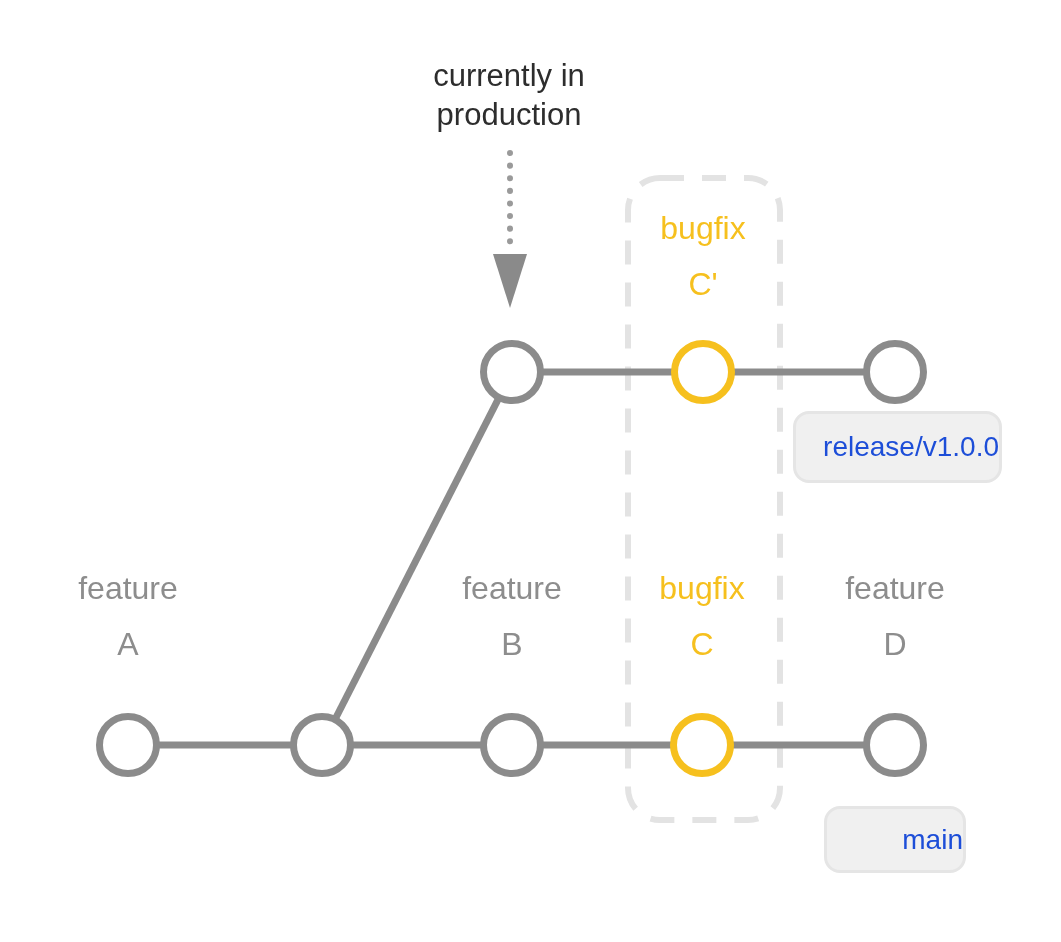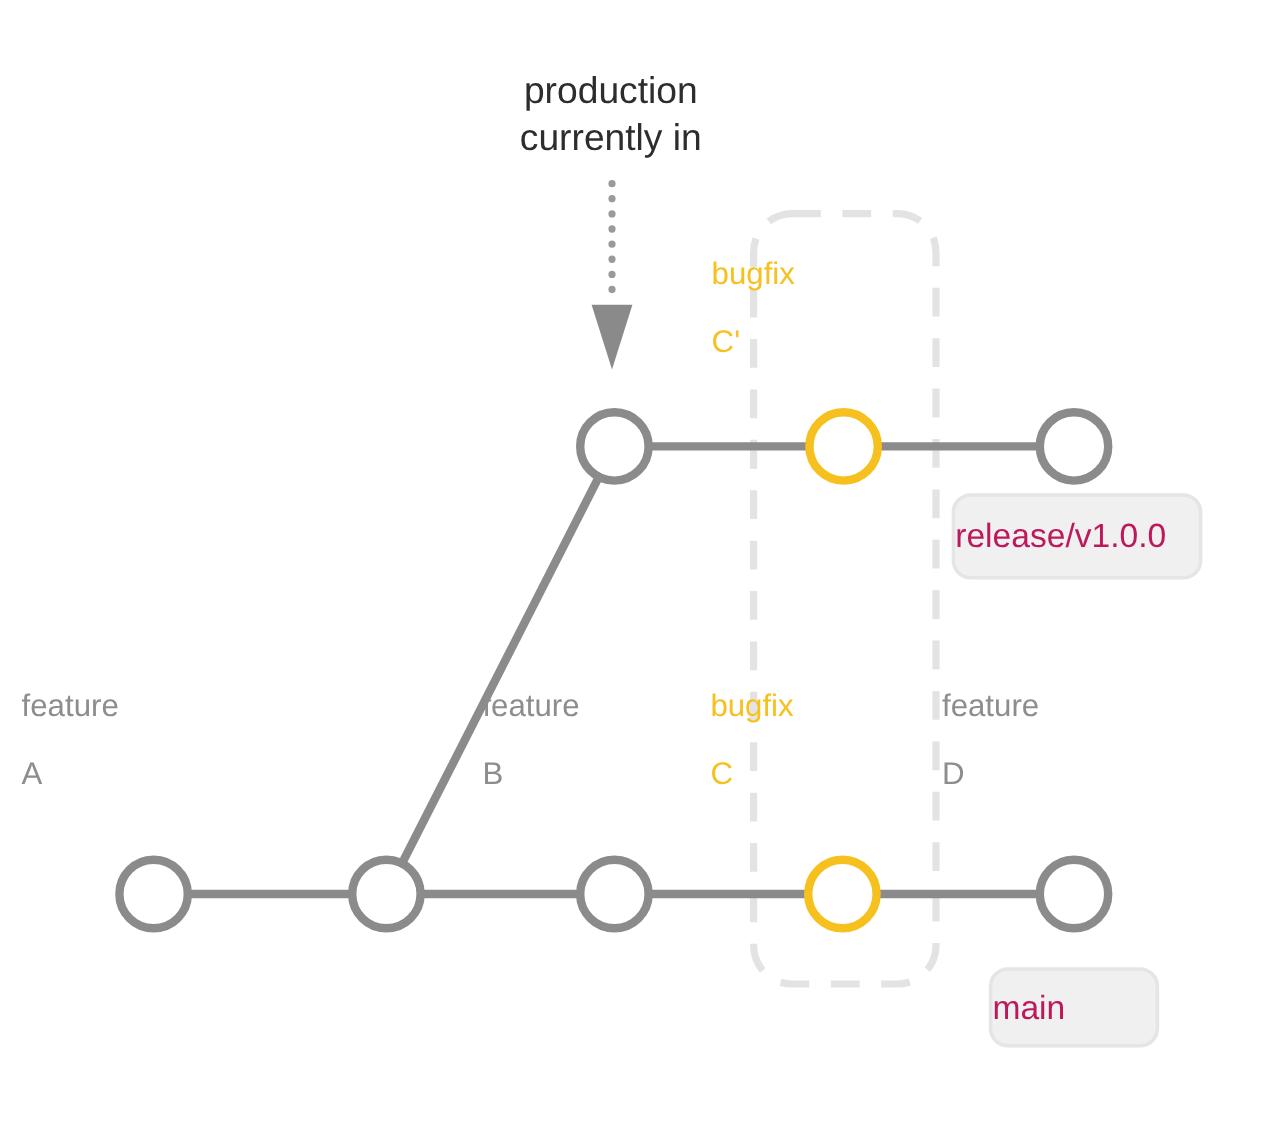--- a/index.html
+++ b/index.html
@@ -26,43 +26,44 @@
     top: 56px;
     width: 320px;
     text-align: center;
     font-size: 31px;
     line-height: 39px;
     color: #2d2d2d;
   }
   .node-label {
     position: absolute;
     width: 220px;
-    font-size: 26px;
+    text-align: center;
+    font-size: 32px;
     line-height: 56px;
     color: #8d8d8d;
   }
   .node-label.yellow { color: #f6c01e; }
   .label-top    { top: 200px; }
   .label-bottom { top: 560px; }
   .lx-a  { left: 18px;  }  
   .lx-b  { left: 402px; }  
   .lx-c  { left: 592px; }  
   .lx-d  { left: 785px; }  
   .lx-cp { left: 593px; }  
   .branch-tag {
     position: absolute;
     display: flex;
     align-items: center;
-    justify-content: flex-start;
+    justify-content: flex-end;
     background: #f0f0f0;
     border: 3px solid #e5e5e5;
     border-radius: 16px;
     box-sizing: border-box;
     font-size: 28px;
-    color: #be185d;
+    color: #1d4ed8;
   }
   .tag-release { left: 793px; top: 411px; width: 209px; height: 72px; }
   .tag-main    { left: 824px; top: 806px; width: 142px; height: 67px; }
 </style>
 </head>
 <body>
 
 <div class="canvas">
 
   <svg class="diagram-layer" width="1061" height="942" viewBox="0 0 1061 942">
@@ -81,22 +82,22 @@
     <circle cx="512" cy="745" r="28.5" fill="#ffffff" stroke-width="7" stroke="#8b8b8b"></circle>
     <circle cx="702" cy="745" r="28.5" fill="#ffffff" stroke-width="7" stroke="#f6c01e"></circle>
     <circle cx="895" cy="745" r="28.5" fill="#ffffff" stroke-width="7" stroke="#8b8b8b"></circle>
 
     <circle cx="512" cy="372" r="28.5" fill="#ffffff" stroke-width="7" stroke="#8b8b8b"></circle>
     <circle cx="703" cy="372" r="28.5" fill="#ffffff" stroke-width="7" stroke="#f6c01e"></circle>
     <circle cx="895" cy="372" r="28.5" fill="#ffffff" stroke-width="7" stroke="#8b8b8b"></circle>
   </svg>
 
   <div class="annotation">
+    <div>currently in</div>
     <div>production</div>
-    <div>currently in</div>
   </div>
 
   <div class="node-label yellow label-top lx-cp">
     <div>bugfix</div>
     <div>C'</div>
   </div>
 
   <div class="node-label label-bottom lx-a">
     <div>feature</div>
     <div>A</div>

